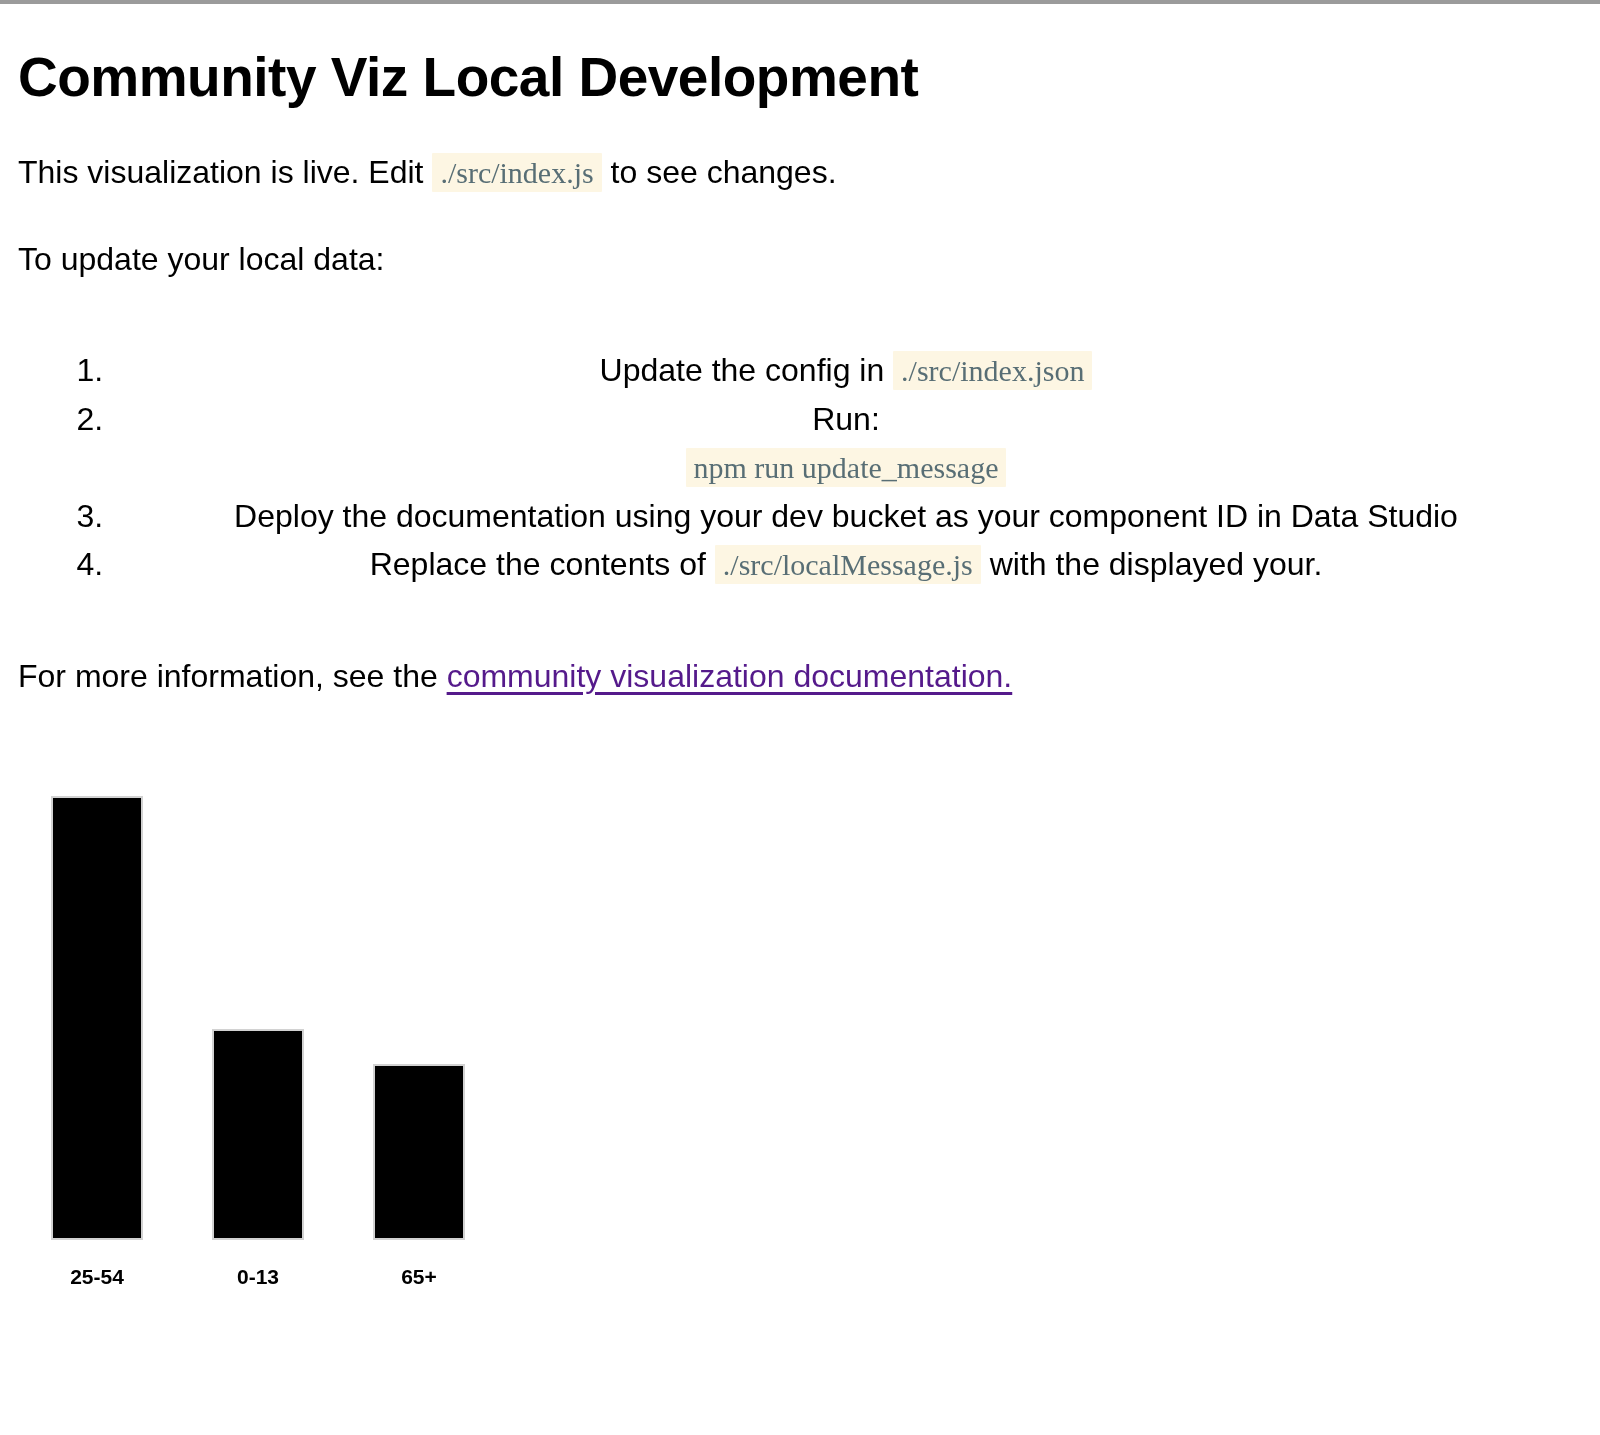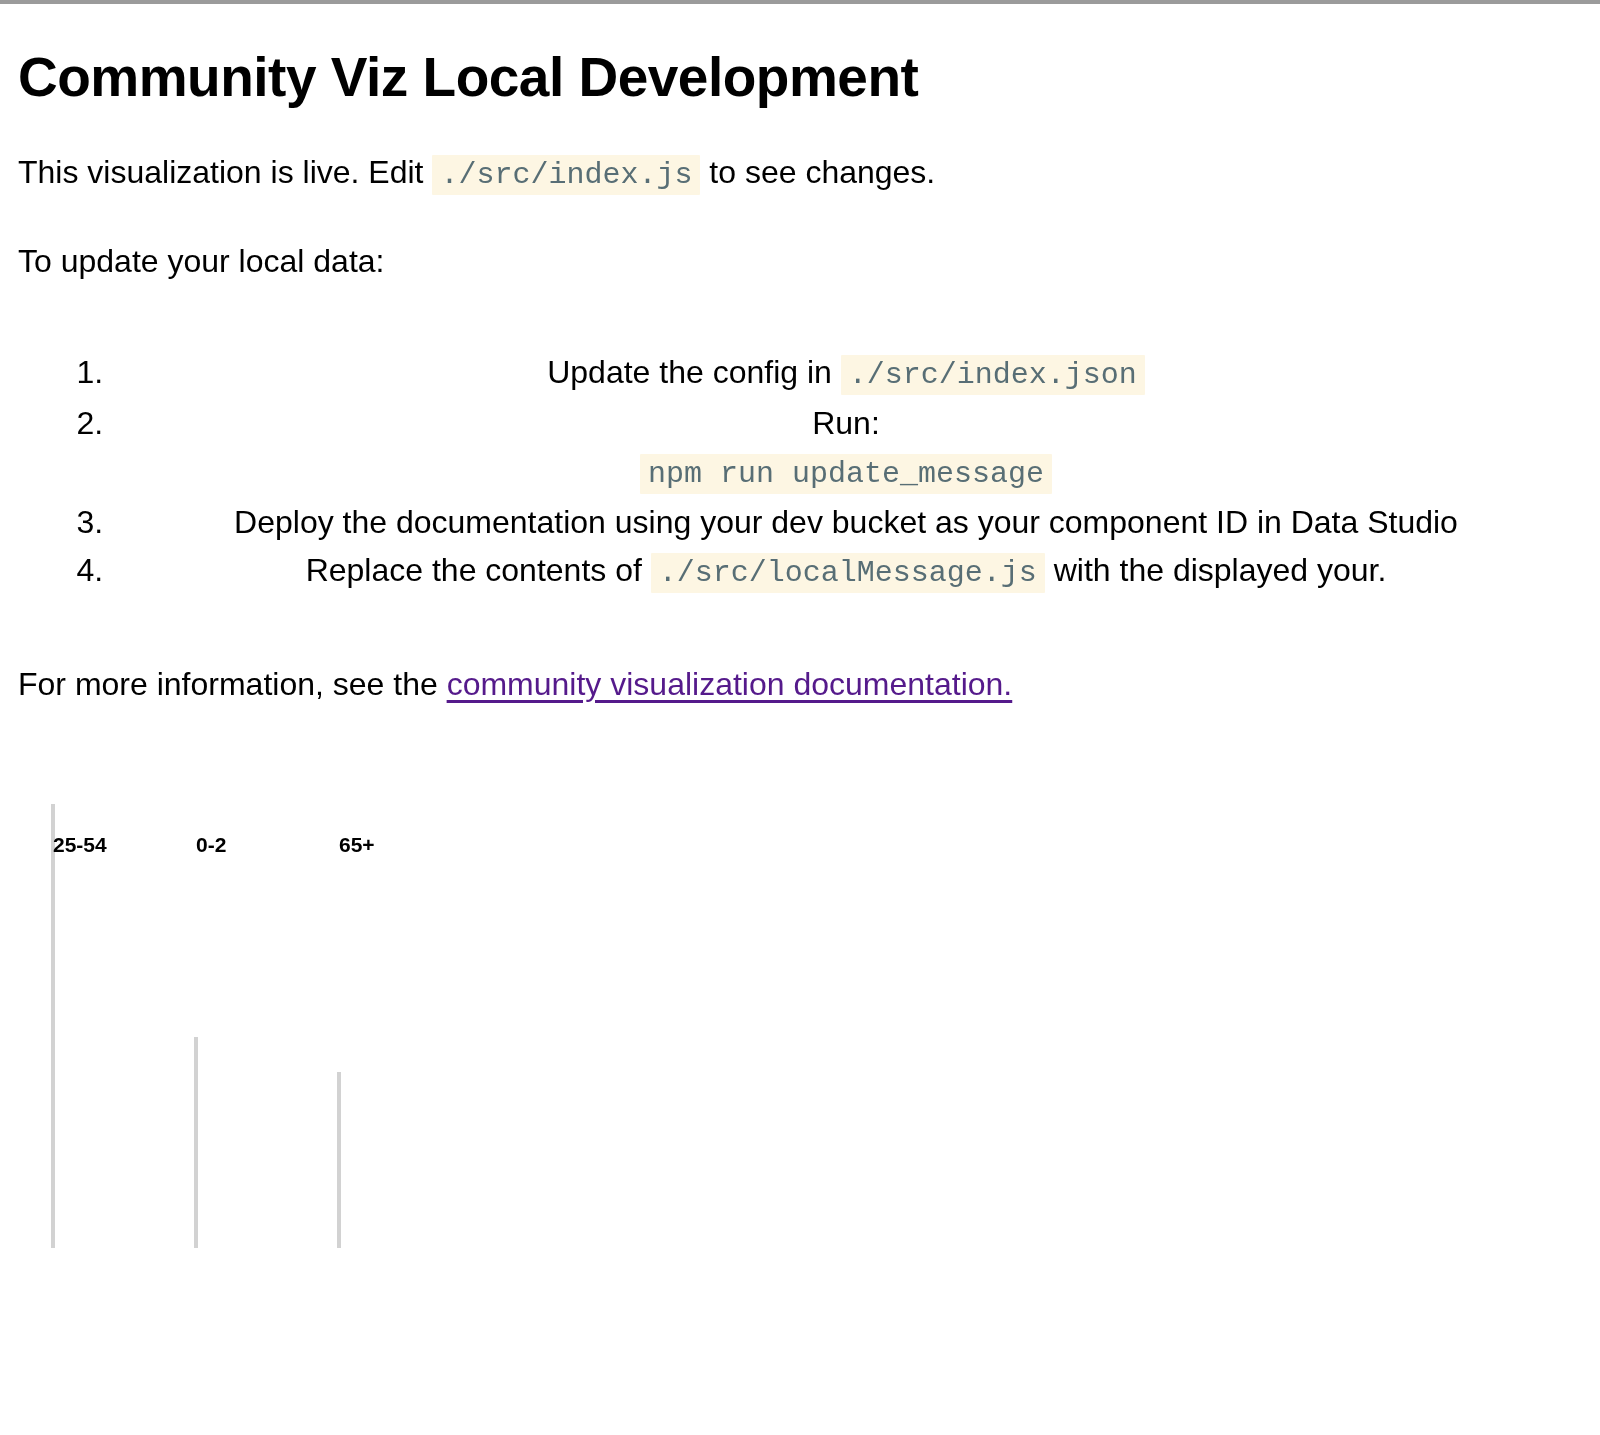--- a/index.html
+++ b/index.html
@@ -38,21 +38,21 @@
   ol.steps {
     margin: 64px 0;
     padding-left: 94px;
     font-size: 32px;
     text-align: center;
   }
   ol.steps li {
     line-height: 48px;
   }
   code.inline-code {
-    font-family: Liberation Mono, monospace;
+    font-family: Liberation Serif, serif;
     font-size: 30px;
     background: #fdf6e3;
     color: #586e75;
     padding: 3px 8px;
     border-radius: 1px;
     white-space: nowrap;
   }
   .code-line {
     line-height: 48px;
   }
@@ -63,23 +63,23 @@
   }
   .chart {
     margin: 99px 0 0 35px;
   }
   .chart-bars {
     display: flex;
     align-items: flex-start;
     gap: 73px;
   }
   .bar-slot {
-    width: 70px;
+    width: 88px;
     display: flex;
-    flex-direction: row;
+    flex-direction: column;
   }
   .bar-area {
     height: 440px;
     display: flex;
     align-items: flex-end;
   }
   .bar {
     width: 100%;
     background: #000000;
     box-shadow: 0 0 0 2px #d2d2d2;
@@ -121,21 +121,21 @@
         <div class="bar-slot">
           <div class="bar-area">
             <div class="bar" style="height: 440px; background: rgb(0, 0, 0);"></div>
           </div>
           <div class="bar-label">25-54</div>
         </div>
         <div class="bar-slot">
           <div class="bar-area">
             <div class="bar" style="height: 207px; background: rgb(0, 0, 0);"></div>
           </div>
-          <div class="bar-label">0-2</div>
+          <div class="bar-label">0-13</div>
         </div>
         <div class="bar-slot">
           <div class="bar-area">
             <div class="bar" style="height: 172px; background: rgb(0, 0, 0);"></div>
           </div>
           <div class="bar-label">65+</div>
         </div>
       </div>
   </div>
 

